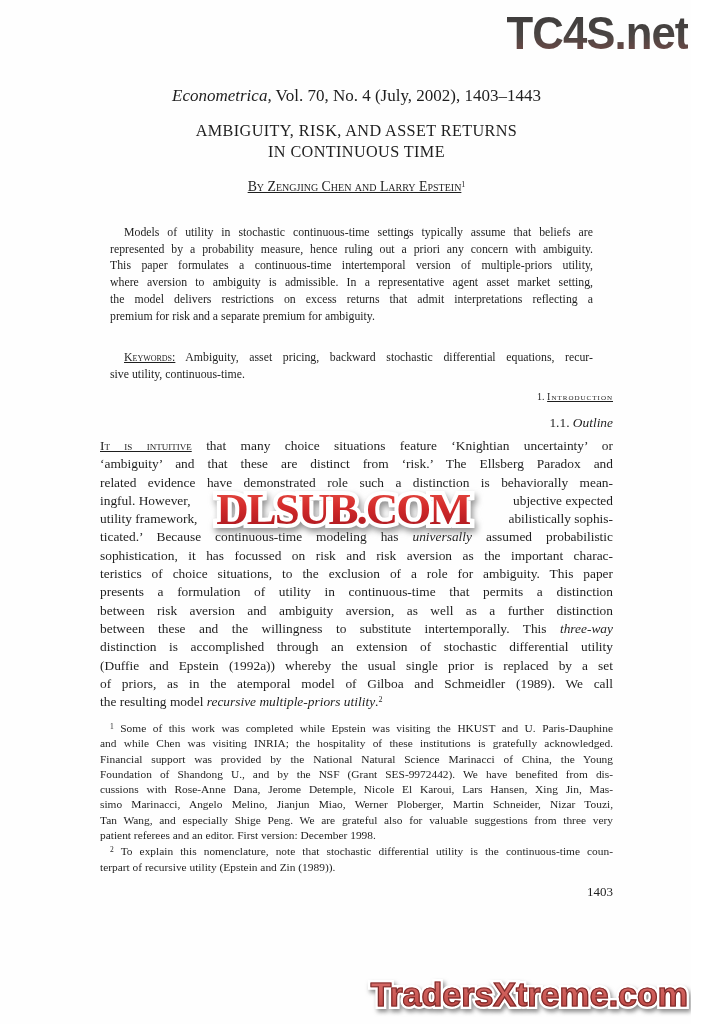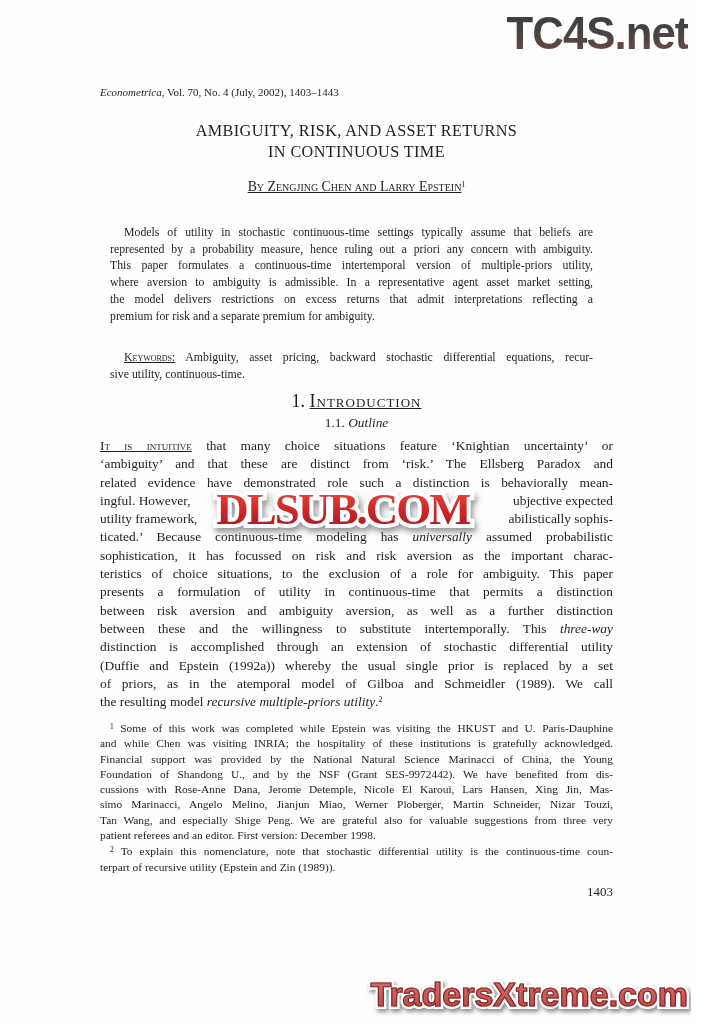--- a/index.html
+++ b/index.html
@@ -4,42 +4,42 @@
 <style>
   html,body { margin:0; padding:0; background:#ffffff; }
   .page {
     position:relative; width:691px; height:1024px; background:#fefefe;
     font-family:"Liberation Serif", serif; color:#1e1e1e; overflow:hidden;
   }
   .sc  { font-variant:small-caps;text-decoration:underline; }
   sup  { font-size:8px; vertical-align:4px; line-height:0; }
 
   
-  .journal { position:absolute; left:100px; width:513px; top:86px; 
-             font-size:11px; }
+  .journal { position:absolute; left:100px; width:513px; top:86px; text-align:center;
+             font-size:17px; }
   .journal i { font-style:italic; }
   .title   { position:absolute; left:100px; width:513px; top:121px; text-align:center;
              font-size:16.2px; letter-spacing:.4px; line-height:20.5px; }
   .byline  { position:absolute; left:100px; width:513px; top:179px; text-align:center;
              font-size:13.8px; }
 
   
   .abstract { position:absolute; left:110px; width:483px; top:224px;
               font-size:11.8px; }
   .ab-line  { line-height:16.7px; white-space:nowrap; text-align:justify;
               text-align-last:justify; text-justify:inter-word; }
   .ab-line.last { text-align-last:left; }
   .indent1  { display:inline-block; width:14px; }
   .kw-block { margin-top:25px; }
 
   
-  .sec-head { position:absolute; left:100px; width:513px; top:391px; text-align:center;
-              font-size:18px; }
+  .sec-head { position:absolute; left:100px; width:513px; top:391px; text-align:right;
+              font-size:10px; }
   .sec-head .sc { letter-spacing:1px; }
-  .sub-head { position:absolute; left:100px; width:513px; top:415px; text-align:center;
+  .sub-head { position:absolute; left:100px; width:513px; top:415px; text-align:right;
               font-size:13.4px; }
   .sub-head i { font-style:italic; }
 
   
   .body { position:absolute; left:100px; width:513px; top:437px; font-size:13.4px; }
   .body-line { line-height:18.3px; height:18.3px; white-space:nowrap;
                text-align:justify; text-align-last:justify; text-justify:inter-word; }
   .body-line.last { text-align-last:left; }
   .body-line.split { display:flex; justify-content:space-between; }
   .body i { }

